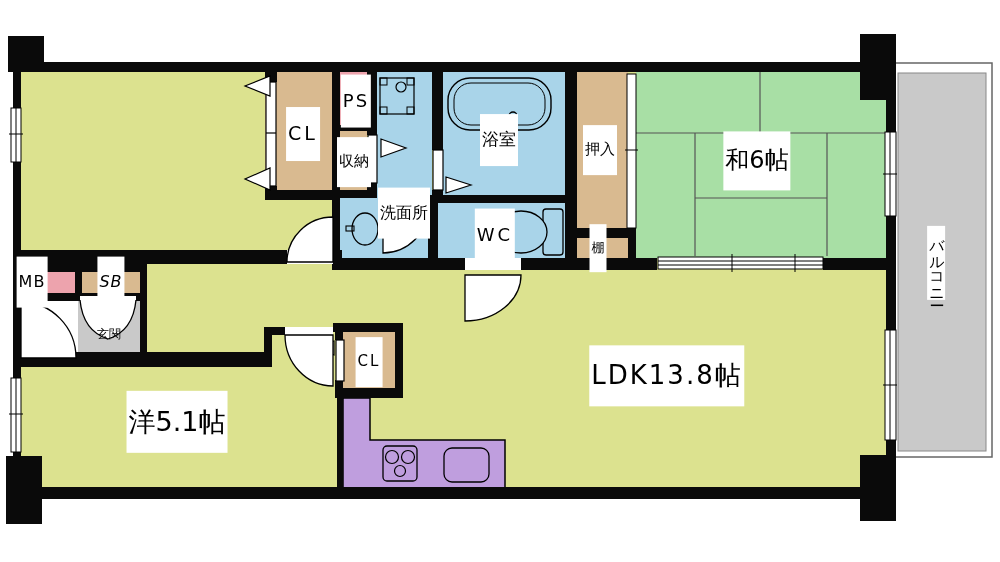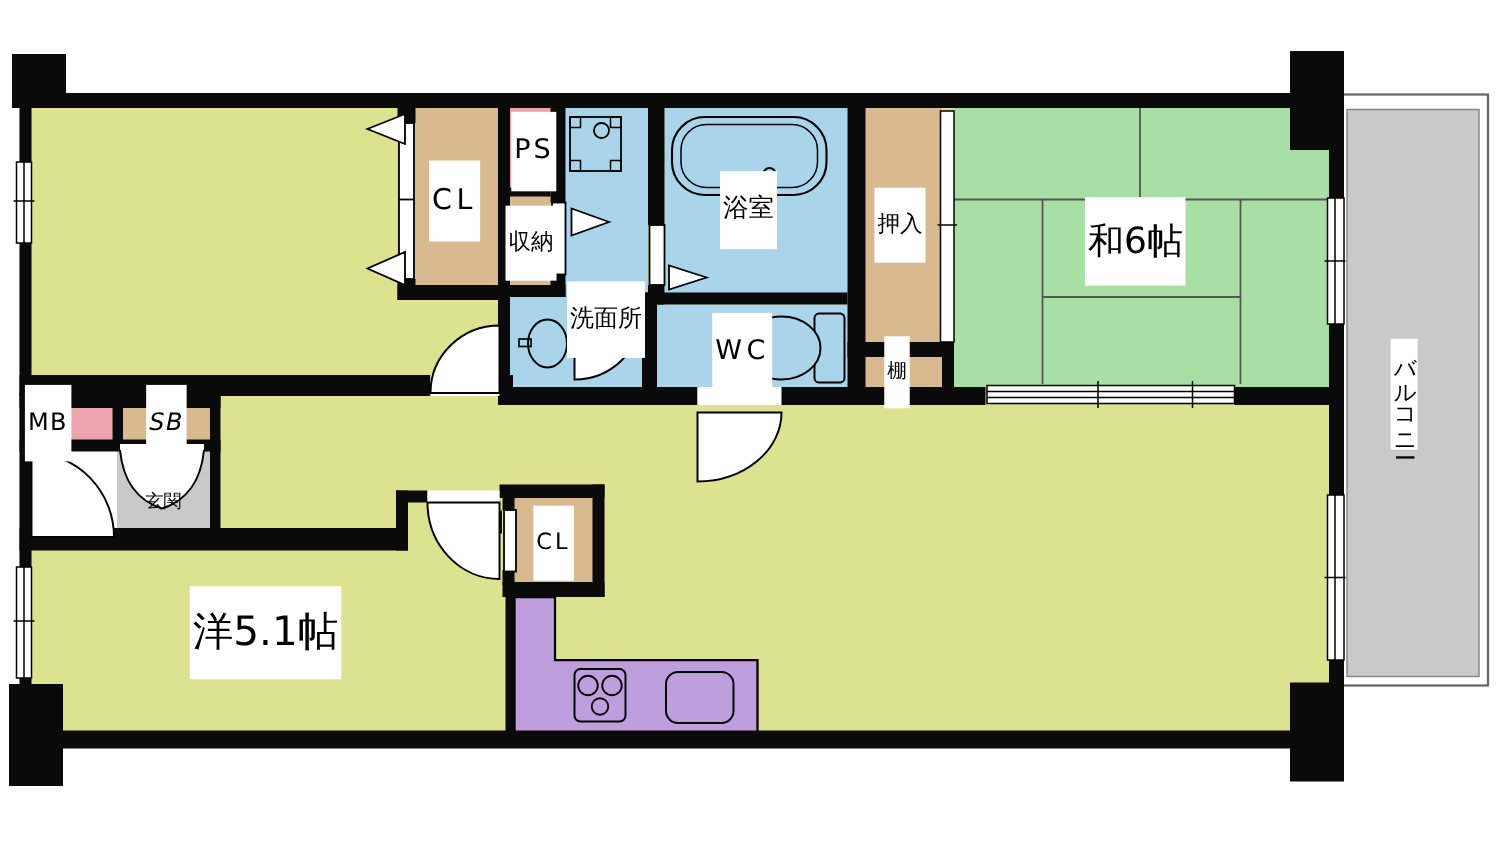--- a/index.html
+++ b/index.html
@@ -192,14 +192,15 @@
   <div class="lbl" style="left:499px;top:140px;font-size:17px;text-align:center;">浴室</div>
   <div class="lbl" style="left:600px;top:150px;font-size:15px;text-align:center;">押入</div>
   <div class="lbl" style="left:757px;top:161px;font-size:24px;">和6帖</div>
   <div class="lbl" style="left:495px;top:235px;font-size:18px;letter-spacing:3px;">WC</div>
   <div class="lbl" style="left:598px;top:248px;font-size:13px;">棚</div>
   <div class="lbl" style="left:32px;top:282px;font-size:16px;letter-spacing:1px;">MB</div>
   <div class="lbl" style="left:111px;top:282px;font-size:16px;letter-spacing:1px;font-style:italic;">SB</div>
   <div class="lbl" style="left:109px;top:334px;font-size:12px;background:transparent;">玄関</div>
   <div class="lbl" style="left:369px;top:362px;font-size:15px;letter-spacing:2px;">CL</div>
   <div class="lbl" style="left:177px;top:422px;font-size:27px;">洋5.1帖</div>
+  <div class="lbl" style="left:667px;top:376px;font-size:26px;letter-spacing:2px;">LDK13.8帖</div>
   <div class="lbl v" style="left:936px;top:263px;font-size:15px;transform:translate(-50%,-50%);">バルコニー</div>
 </div>
 
 </body></html>

